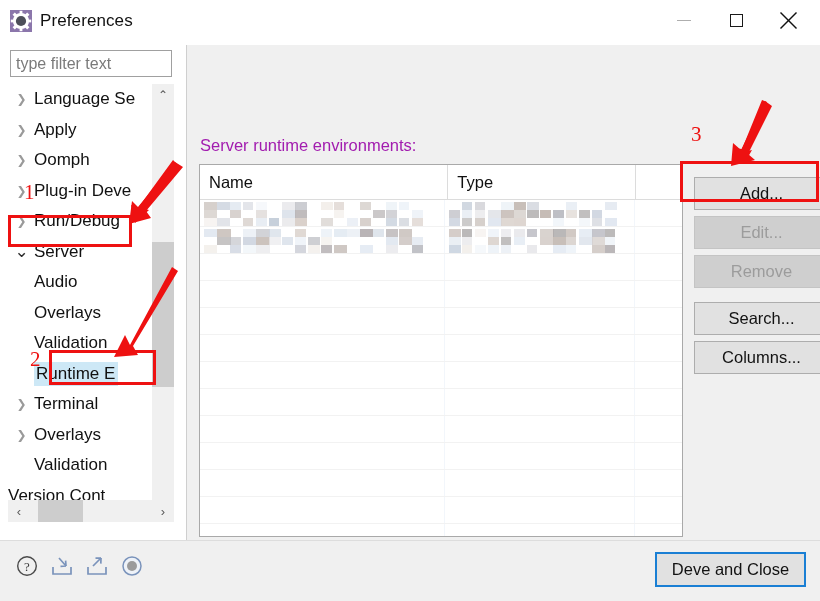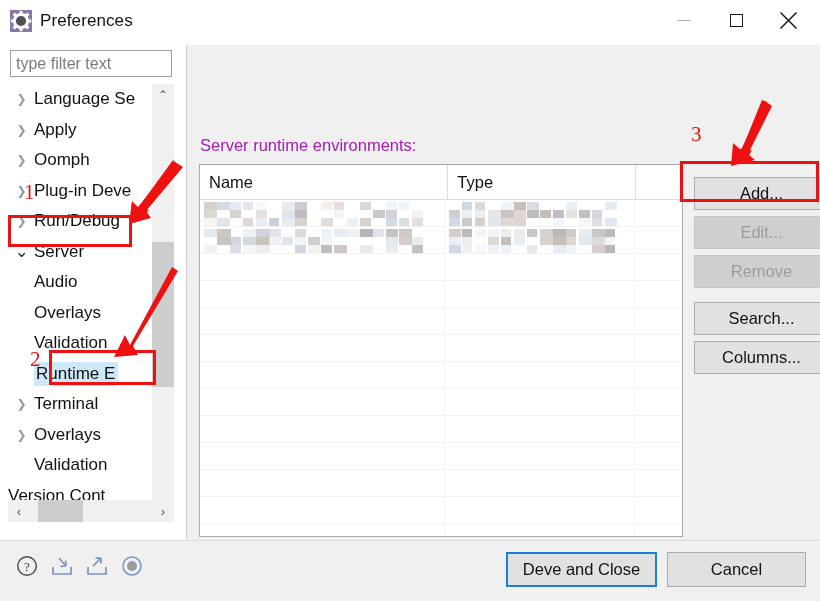--- a/index.html
+++ b/index.html
@@ -671,21 +671,20 @@
       <div class="fic">
         <svg width="24" height="24" viewBox="0 0 24 24">
           <circle cx="12" cy="12" r="9" fill="#eef2f8" stroke="#7a93bb" stroke-width="1.5"></circle>
           <circle cx="12" cy="12" r="5" fill="#9b9b9b"></circle>
         </svg>
       </div>
     </div>
 
     <div id="footer-buttons">
         <div class="fbtn primary">Deve and Close</div>
-        <div class="fbtn">Cancel</div>
       </div>
   </div>
 
   <div class="ann-box" style="left:8px; top:215px; width:124px; height:32px;"></div>
   <div class="ann-num" style="left:24px; top:182px;">1</div>
   <svg class="ann-arrow" style="left:105px; top:160px;" width="80" height="72" viewBox="0 0 80 72">
     <path d="M72 4 L36 48 L44 50 L30 63 L26 45 L33 48 L68 0 Z" fill="#ee1111"></path>
     <path d="M70 2 L33 47 L27 41 L24 64 L46 58 L41 51 L78 7 Z" fill="#ee1111"></path>
   </svg>
 

